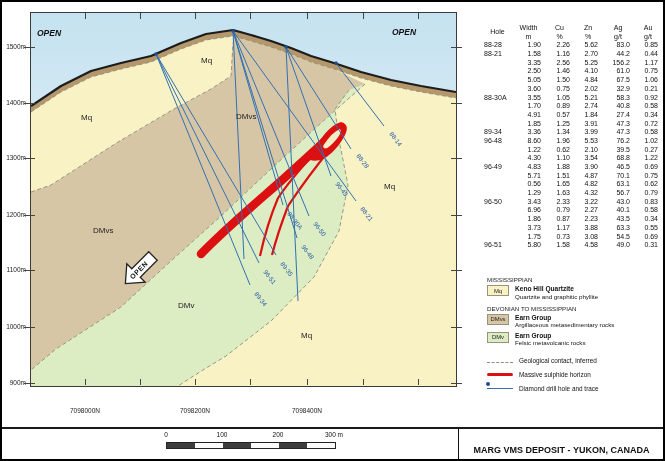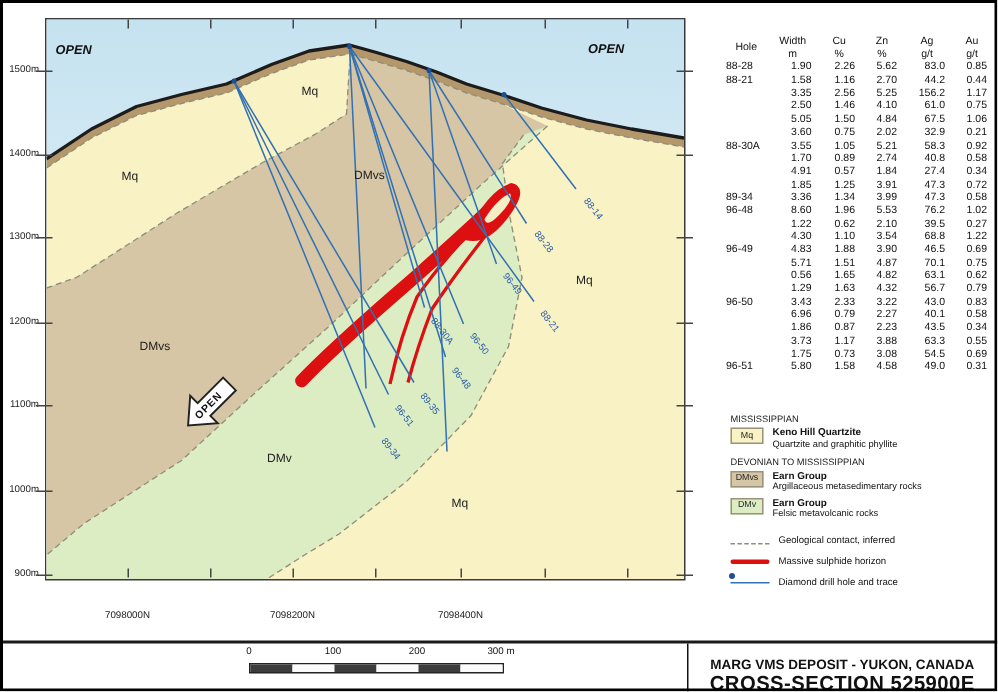--- a/index.html
+++ b/index.html
@@ -349,21 +349,20 @@
         <div></div>
     </div>
   <div class="sb-lab" style="left: 0px;">0</div>
       <div class="sb-lab" style="left: 56px;">100</div>
       <div class="sb-lab" style="left: 112px;">200</div>
       <div class="sb-lab" style="left: 168px;">300 m</div>
     </div>
 
   <div class="title-block">
     <div class="tb1">MARG VMS DEPOSIT - YUKON, CANADA</div>
-    <div class="tb2">CROSS-SECTION 525900E</div>
   </div>
 
   <div class="border-overlay"></div>
 <div class="ylab" style="top: 43px;">1500m</div>
     <div class="ytick" style="top: 47px; left: 24px;"></div>
     <div class="ytick" style="top: 47px; left: 451px;"></div>
     <div class="ylab" style="top: 99px;">1400m</div>
     <div class="ytick" style="top: 103px; left: 24px;"></div>
     <div class="ytick" style="top: 103px; left: 451px;"></div>
     <div class="ylab" style="top: 154px;">1300m</div>

